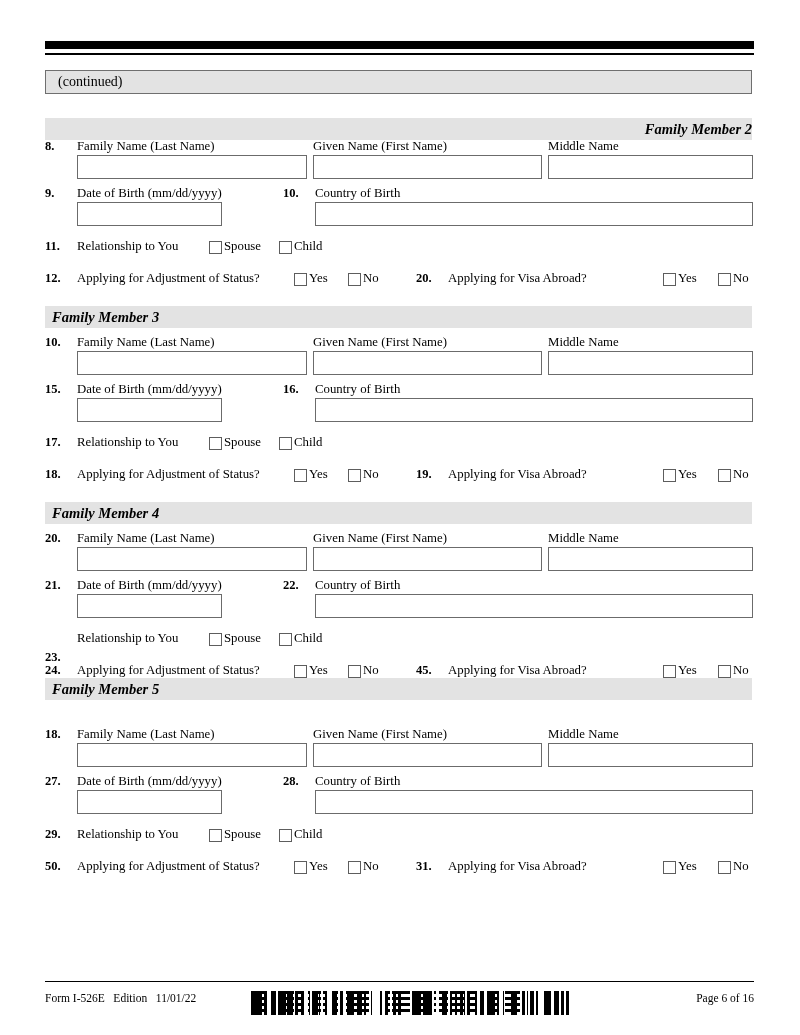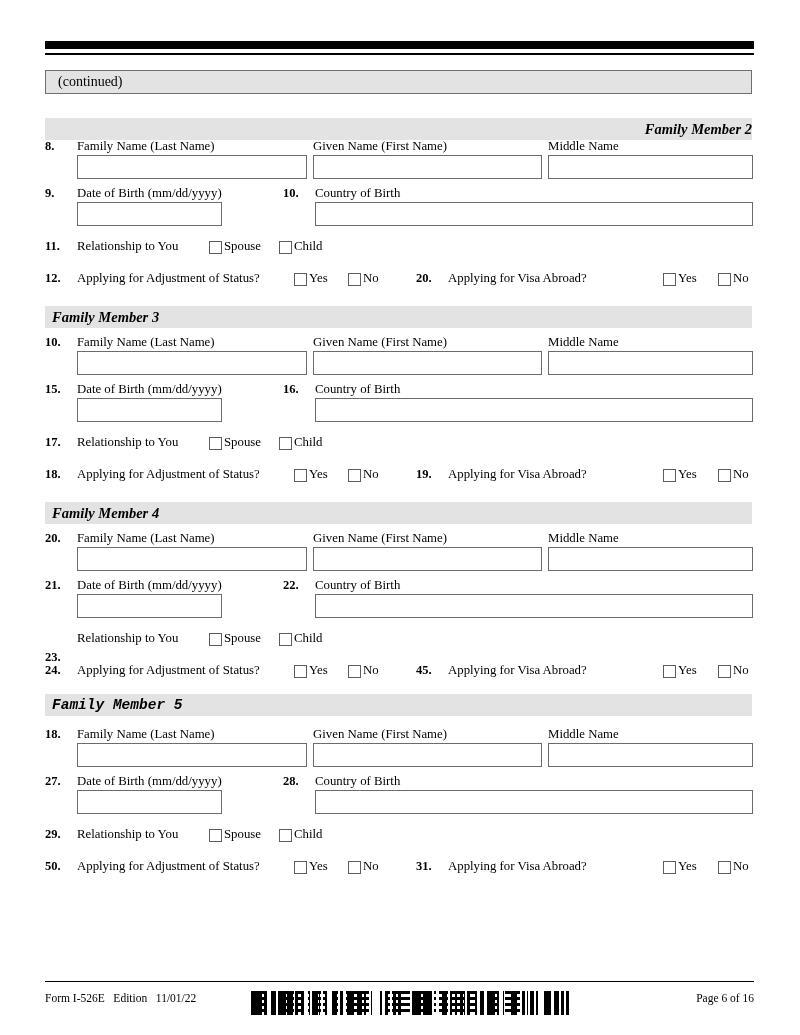--- a/index.html
+++ b/index.html
@@ -259,21 +259,21 @@
         <div class="cbx-lbl" style="left: 309px; top: 663px;">Yes</div>
         <div class="cbx" style="left: 348px; top: 665px;"></div>
         <div class="cbx-lbl" style="left: 363px; top: 663px;">No</div>
         <div class="num" style="left: 416px; top: 663px;">45.</div>
         <div class="lbl" style="left: 448px; top: 663px;">Applying for Visa Abroad?</div>
         <div class="cbx" style="left: 663px; top: 665px;"></div>
         <div class="cbx-lbl" style="left: 678px; top: 663px;">Yes</div>
         <div class="cbx" style="left: 718px; top: 665px;"></div>
         <div class="cbx-lbl" style="left: 733px; top: 663px;">No</div>
       </div>
-      <div class="fm-band" style="top: 694px; font-family: Liberation Mono, monospace;">
+      <div class="fm-band" style="top: 678px;">
         <span class="fm-title">Family Member 5</span>
       </div>
       <div class="block" style="top: 0px;">
         <div class="num" style="left: 45px; top: 727px;">18.</div>
         <div class="lbl" style="left: 77px; top: 727px;">Family Name (Last Name)</div>
         <div class="lbl" style="left: 313px; top: 727px;">Given Name (First Name)</div>
         <div class="lbl" style="left: 548px; top: 727px;">Middle Name</div>
         <div class="fbox" style="left: 77px; top: 743px; width: 230px;"></div>
         <div class="fbox" style="left: 313px; top: 743px; width: 229px;"></div>
         <div class="fbox" style="left: 548px; top: 743px; width: 205px;"></div>

